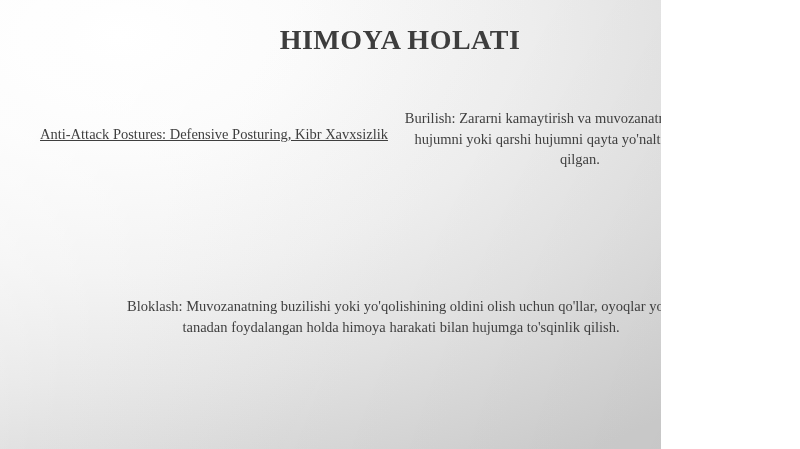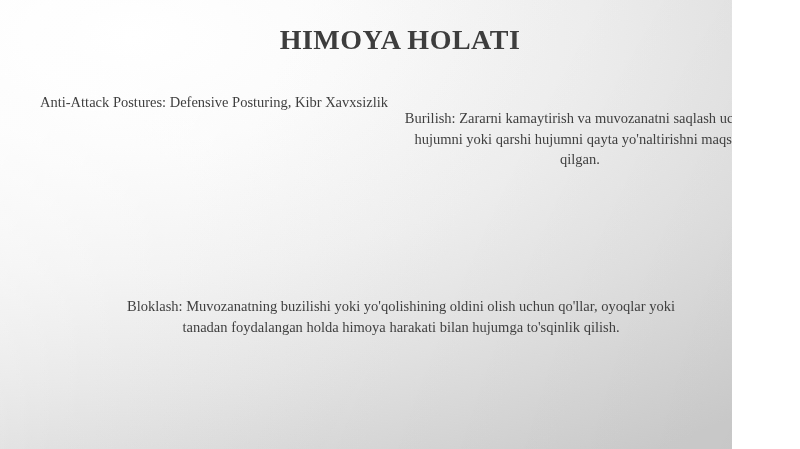--- a/index.html
+++ b/index.html
@@ -7,21 +7,21 @@
     padding: 0;
   }
   body {
     width: 800px;
     height: 449px;
     overflow: hidden;
     font-family: "Liberation Serif", serif;
   }
   .slide {
     position: relative;
-    width: 732px;
+    width: 661px;
     height: 449px;
     box-sizing: border-box;
     background:
       radial-gradient(ellipse 130% 110% at 18% 8%, #ffffff 0%, #fbfbfb 22%, #f2f2f2 48%, #e6e6e6 70%, #dcdcdc 85%, #d2d2d2 100%);
     overflow: hidden;
   }
   .slide::after {
     content: "";
     position: absolute;
     left: 0; top: 0; right: 0; bottom: 0;
@@ -43,22 +43,23 @@
   .block {
     position: absolute;
     z-index: 2;
     color: #3f3f3f;
     font-size: 14.5px;
     line-height: 1.42;
     text-align: center;
   }
   .block-left {
     left: 40px;
-    top: 92px;
+    top: 124px;
     width: 348px;
+    text-decoration: underline;
   }
   .block-right {
     left: 400px;
     top: 108px;
     width: 360px;
   }
   .block-bottom {
     left: 118px;
     top: 296px;
     width: 566px;

